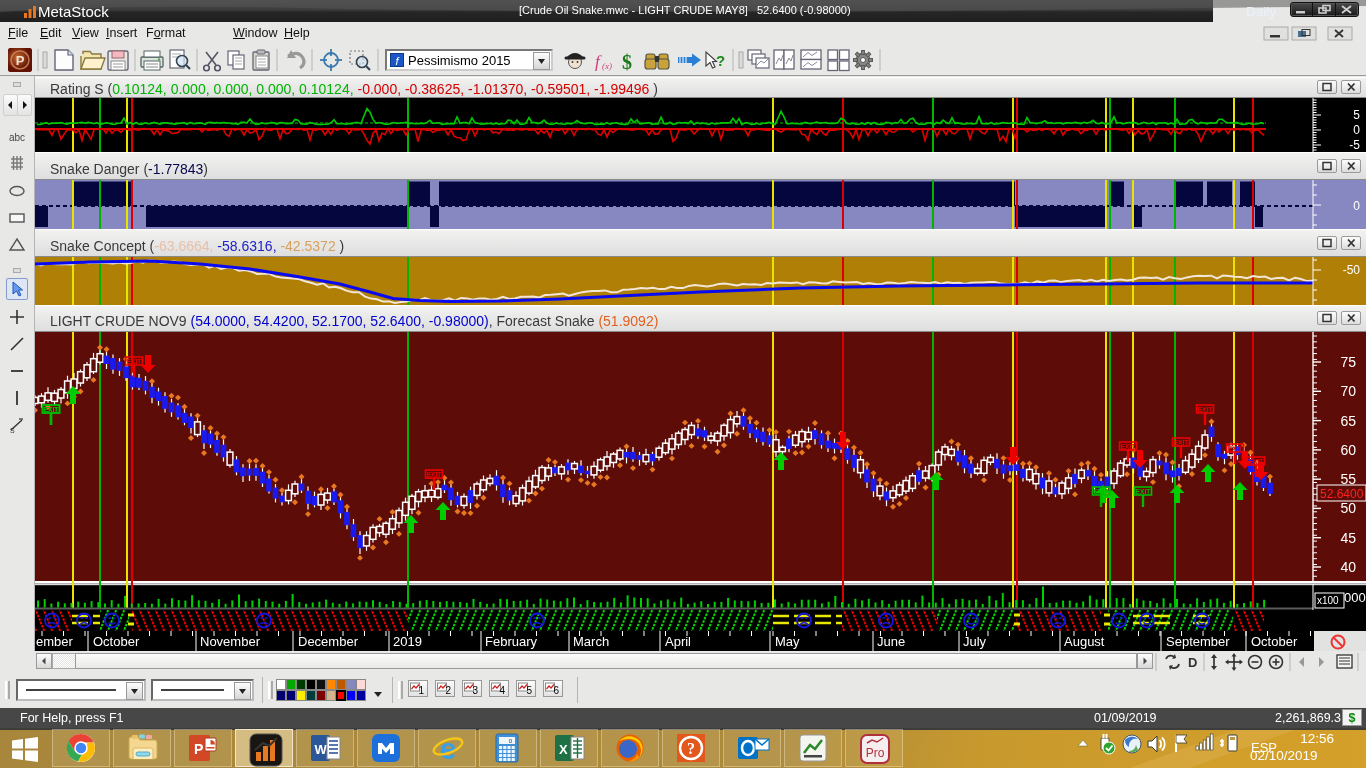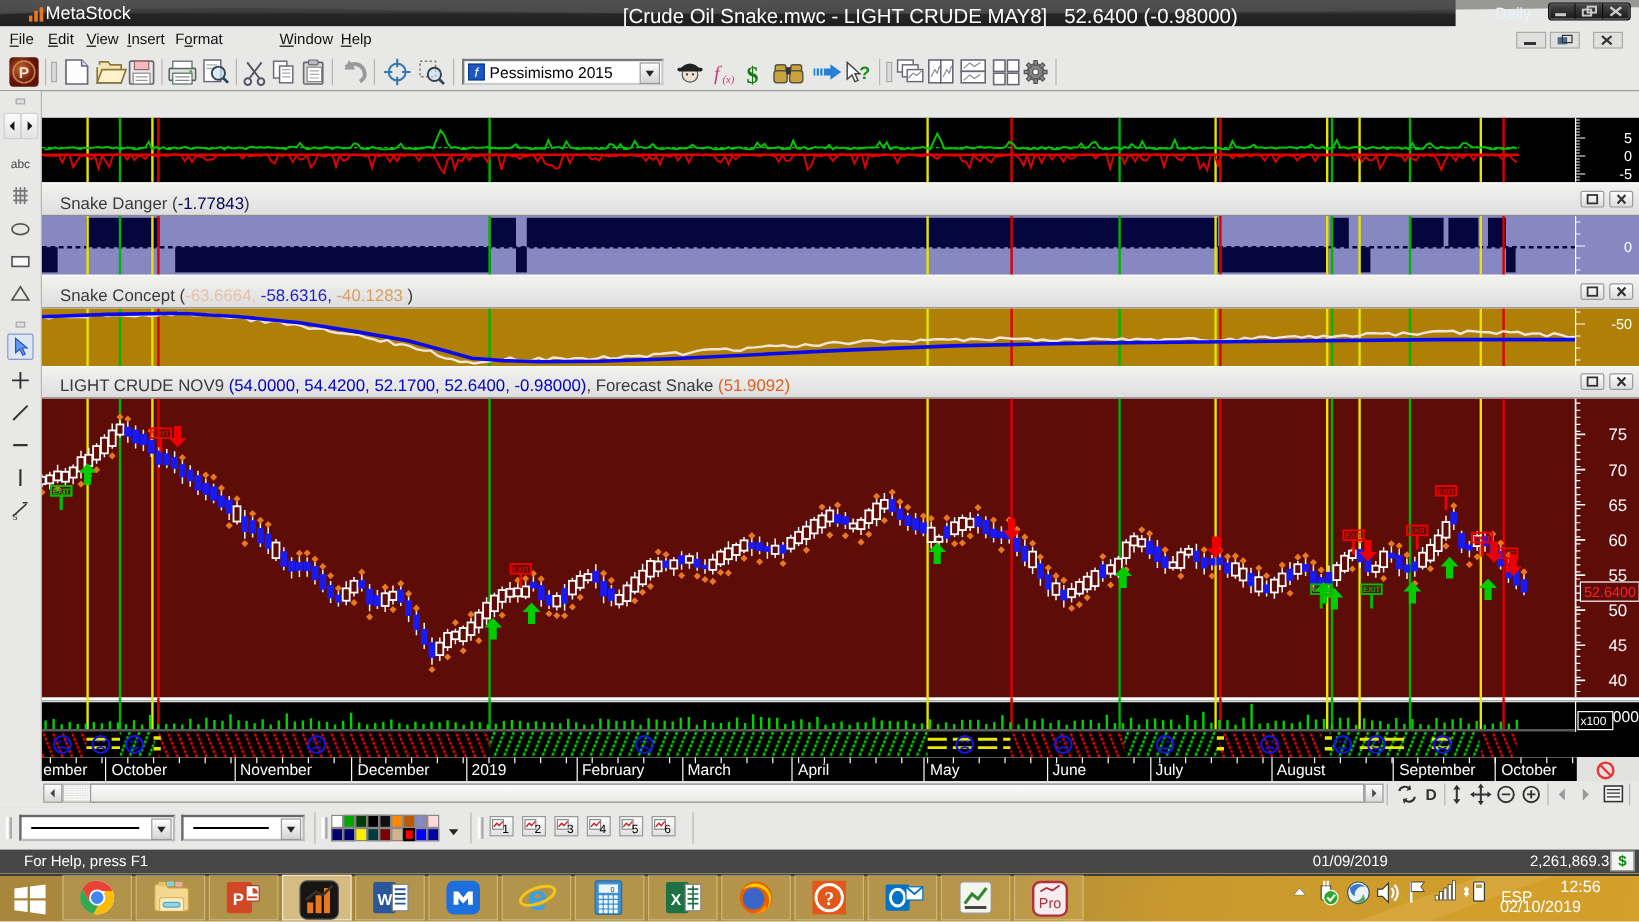--- a/index.html
+++ b/index.html
@@ -17,21 +17,21 @@
 <div class="ttl">
 <svg width="1366" height="22" style="position:absolute;left:0;top:0">
         <path d="M0 0 L1366 0 L1366 6 Q700 16 300 8 Q120 4 0 12 Z" fill="#565656" opacity="0.55"></path>
       </svg>
 <svg width="16" height="14" style="position:absolute;left:24px;top:5px">
         <rect x="0" y="8" width="3" height="5" fill="#e87820"></rect>
         <rect x="4.5" y="4" width="3" height="9" fill="#e87820"></rect>
         <rect x="9" y="1" width="3" height="12" fill="#e87820"></rect>
       </svg>
 <div class="abs" style="left:38px;top:3px;font-size:15px;color:#fff">MetaStock</div>
-<div class="abs" style="left:519px;top:4px;font-size:17px;color:#fff">[Crude Oil Snake.mwc - LIGHT CRUDE MAY8]&nbsp;&nbsp;&nbsp;52.6400 (-0.98000)</div>
+<div class="abs" style="left:519px;top:4px;font-size:11px;color:#fff">[Crude Oil Snake.mwc - LIGHT CRUDE MAY8]&nbsp;&nbsp;&nbsp;52.6400 (-0.98000)</div>
 <div class="abs" style="left:1246px;top:4px;font-size:13.5px;color:#eaf2ff">Daily</div>
 <div class="abs" style="left:1290px;top:2px;width:69px;height:15px;border:1px solid #111;border-radius:3px;background:linear-gradient(180deg,#4a4a4a,#191919);box-shadow:0 0 0 1px #555 inset"></div>
 <svg width="69" height="15" style="position:absolute;left:1290px;top:2px">
 <line x1="22.5" y1="1" x2="22.5" y2="14" stroke="#111" stroke-width="1"></line>
         <line x1="45.5" y1="1" x2="45.5" y2="14" stroke="#111" stroke-width="1"></line>
 <rect x="6" y="9" width="9" height="2.5" fill="#ccc"></rect>
 <rect x="29" y="6" width="7" height="5" fill="none" stroke="#ccc" stroke-width="1.6"></rect>
         <rect x="33" y="3.5" width="7" height="5" fill="none" stroke="#ccc" stroke-width="1.6"></rect>
 <path d="M52 4 L61 11 M61 4 L52 11" stroke="#ccc" stroke-width="2"></path>
 </svg>
@@ -243,20 +243,29 @@
       <div class="lb" style="left:6px;top:284px;"><svg width="20" height="20">
           <line x1="4" y1="10" x2="16" y2="10" stroke="#333" stroke-width="1.8"></line>
         </svg></div>
       <div class="lb" style="left:6px;top:311px;"><svg width="20" height="20">
           <line x1="10" y1="3" x2="10" y2="17" stroke="#333" stroke-width="1.8"></line>
         </svg></div>
       <div class="lb" style="left:6px;top:338px;"><svg width="20" height="20">
           <line x1="4" y1="15" x2="15" y2="5" stroke="#333" stroke-width="1.4"></line>
           <line x1="12" y1="4" x2="16" y2="4" stroke="#333" stroke-width="1.2"></line>
           <text x="3" y="18" font-size="7" fill="#333">S</text>
+        </svg></div>
+    </div>
+    <div class="ptitle" style="top:77px;height:21px">
+      <div class="abs" style="left:15px;top:3px">Rating S (<span style="color:#00b400">0.10124, 0.000, 0.000, 0.000, 0.10124,</span><span style="color:#d40000"> -0.000, -0.38625, -1.01370, -0.59501, -1.99496</span> )</div>
+      <div class="pbtn" style="right:29px;top:2px"><svg width="18" height="12">
+          <rect x="5" y="2.5" width="8" height="7" fill="none" stroke="#333" stroke-width="1.5"></rect>
+        </svg></div>
+      <div class="pbtn" style="right:5px;top:2px"><svg width="18" height="12">
+          <path d="M6 2.5 L12.5 9.5 M12.5 2.5 L6 9.5" stroke="#333" stroke-width="1.8"></path>
         </svg></div>
     </div>
     <svg width="1331" height="54" style="position:absolute;left:35px;top:98px">
       <rect width="1331" height="54" fill="#000"></rect>
       <line x1="38" y1="0" x2="38" y2="54" stroke="#e8e400" stroke-width="2"></line>
       <line x1="65" y1="0" x2="65" y2="54" stroke="#00b400" stroke-width="2"></line>
       <line x1="92" y1="0" x2="92" y2="54" stroke="#e8e400" stroke-width="2"></line>
       <line x1="97" y1="0" x2="97" y2="54" stroke="#dd0000" stroke-width="2"></line>
       <line x1="373" y1="0" x2="373" y2="54" stroke="#00b400" stroke-width="2"></line>
       <line x1="738" y1="0" x2="738" y2="54" stroke="#e8e400" stroke-width="2"></line>
@@ -343,21 +352,21 @@
       <line x1="1218" y1="0" x2="1218" y2="49" stroke="#dd0000" stroke-width="2"></line>
       <line x1="1278" y1="0" x2="1278" y2="49" stroke="#fff" stroke-width="1"></line>
       <line x1="1278" y1="5" x2="1282" y2="5" stroke="#fff" stroke-width="1"></line>
       <line x1="1278" y1="15" x2="1282" y2="15" stroke="#fff" stroke-width="1"></line>
       <line x1="1278" y1="25" x2="1286" y2="25" stroke="#fff" stroke-width="1"></line>
       <line x1="1278" y1="35" x2="1282" y2="35" stroke="#fff" stroke-width="1"></line>
       <line x1="1278" y1="45" x2="1282" y2="45" stroke="#fff" stroke-width="1"></line>
       <text x="1325" y="30" fill="#fff" font-size="12" text-anchor="end" font-family="Liberation Sans">0</text>
     </svg>
     <div class="ptitle" style="top:229px;height:28px">
-      <div class="abs" style="left:15px;top:8px">Snake Concept (<span style="color:#e8c0a8">-63.6664,</span><span style="color:#2020cc"> -58.6316,</span><span style="color:#d8a060"> -40.1283</span> )</div>
+      <div class="abs" style="left:15px;top:8px">Snake Concept (<span style="color:#e8c0a8">-63.6664,</span><span style="color:#2020cc"> -58.6316,</span><span style="color:#d8a060"> -42.5372</span> )</div>
       <div class="pbtn" style="right:29px;top:6px"><svg width="18" height="12">
           <rect x="5" y="2.5" width="8" height="7" fill="none" stroke="#333" stroke-width="1.5"></rect>
         </svg></div>
       <div class="pbtn" style="right:5px;top:6px"><svg width="18" height="12">
           <path d="M6 2.5 L12.5 9.5 M12.5 2.5 L6 9.5" stroke="#333" stroke-width="1.8"></path>
         </svg></div>
     </div>
     <svg width="1331" height="48" style="position:absolute;left:35px;top:257px">
       <rect width="1331" height="48" fill="#b07f06"></rect>
       <line x1="38" y1="0" x2="38" y2="48" stroke="#e8e400" stroke-width="2"></line>

